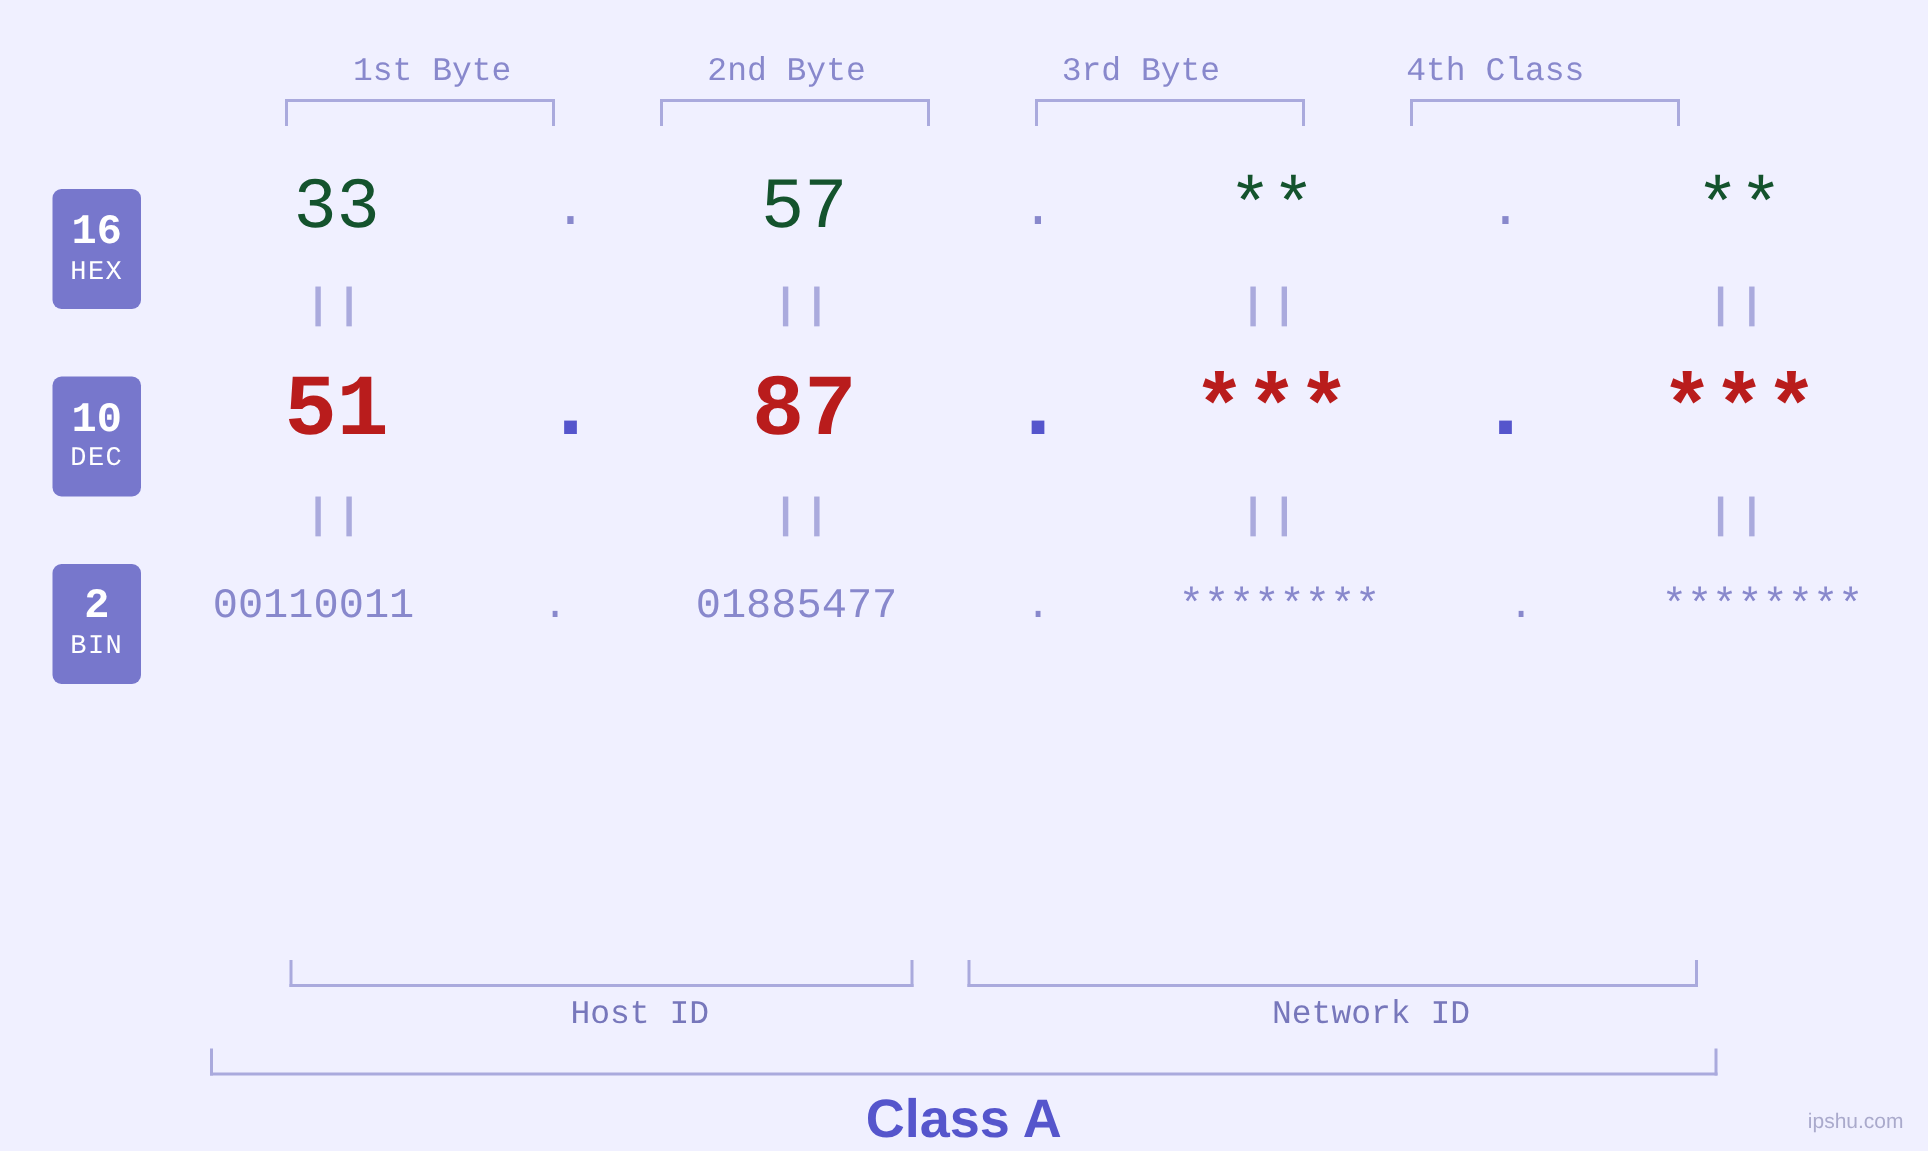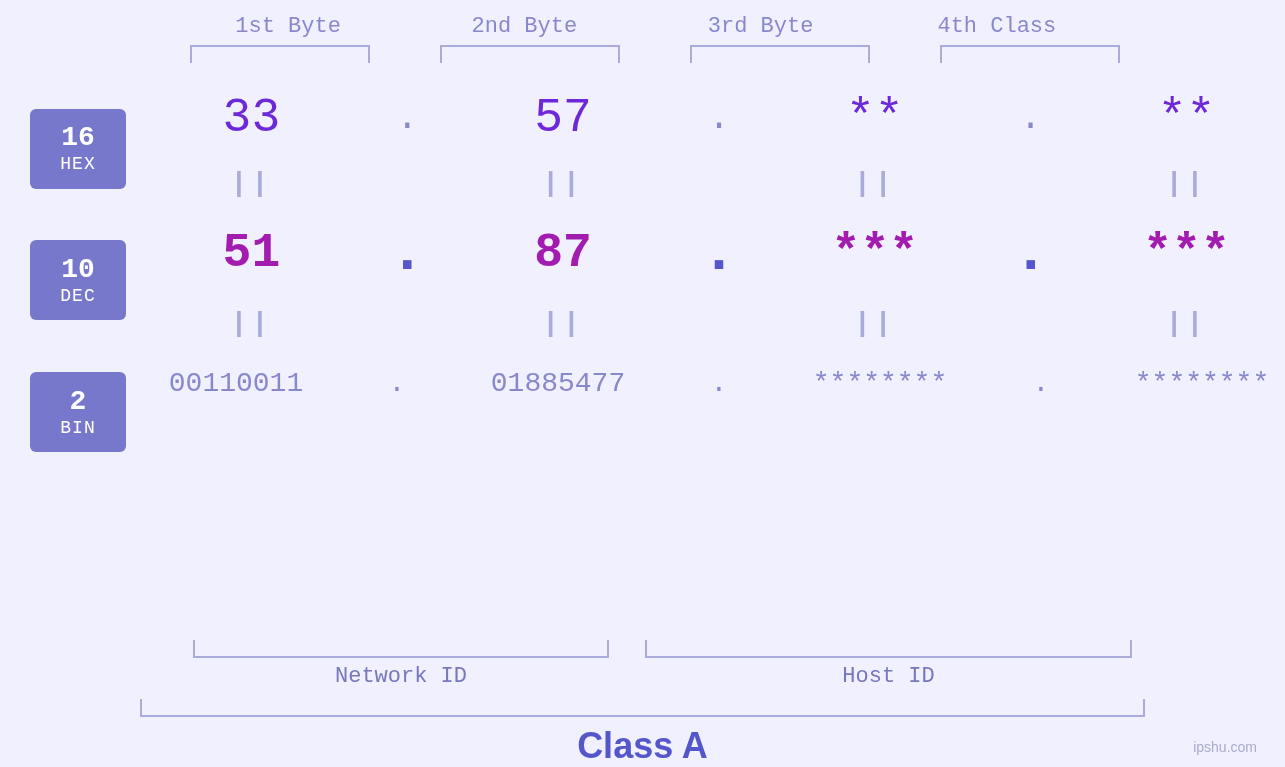--- a/index.html
+++ b/index.html
@@ -19,21 +19,21 @@
       display: flex;
       flex-direction: column;
       align-items: center;
     }
 
     
     .header-row {
       display: flex;
       width: 100%;
       padding: 0 140px;
-      margin-top: 14px;
+      margin-top: 35px;
       justify-content: space-around;
     }
 
     .byte-label {
       color: #8888cc;
       font-size: 22px;
       font-family: 'Courier New', Courier, monospace;
       width: 220px;
       text-align: center;
     }
@@ -54,21 +54,21 @@
       flex-direction: column;
       justify-content: space-around;
       align-items: center;
       padding: 10px 0 160px 30px;
     }
 
     .badge {
       background: #7777cc;
       color: white;
       border-radius: 6px;
-      width: 96px;
+      width: 59px;
       height: 80px;
       display: flex;
       flex-direction: column;
       align-items: center;
       justify-content: center;
     }
 
     .badge-num {
       font-size: 28px;
       font-weight: bold;
@@ -131,27 +131,27 @@
     .cell-dot {
       width: 30px;
       text-align: center;
       display: flex;
       align-items: center;
       justify-content: center;
     }
 
     
     .hex-value {
-      color: #6d28d9;
+      color: #14532d;
       font-size: 48px;
     }
 
     .dec-value {
-      color: #a21caf;
-      font-size: 48px;
+      color: #b91c1c;
+      font-size: 58px;
       font-weight: bold;
     }
 
     .bin-value {
       color: #8888cc;
       font-size: 28px;
     }
 
     .dot-hex {
       color: #8888cc;
@@ -180,21 +180,21 @@
       color: #5555cc;
       font-size: 36px;
       font-family: Liberation Sans, sans-serif;
       font-weight: bold;
     }
 
     
     .watermark {
       position: absolute;
       bottom: 12px;
-      right: 28px;
+      right: 16px;
       color: #aaaacc;
       font-size: 14px;
       font-family: Arial, sans-serif;
     }
 
     
     .top-brackets-wrap {
       display: flex;
       width: 100%;
       padding: 0 140px;
@@ -384,22 +384,22 @@
       <div style="width:90%; height:18px; border-bottom:2px solid #aaaadd; border-left:2px solid #aaaadd; border-right:2px solid #aaaadd;"></div>
     </div>
 
     <div style="display:flex; flex-direction:column; align-items:center; flex:1;">
       <div style="width:95%; height:18px; border-bottom:2px solid #aaaadd; border-left:2px solid #aaaadd; border-right:2px solid #aaaadd;"></div>
     </div>
   </div>
 
   <div style="display:flex; width:100%; padding:0 140px; margin-top:6px;">
     <div style="width:30px;"></div>
+    <div style="flex:1; text-align:center; color:#7777bb; font-size:22px; font-family:'Courier New',Courier,monospace;">Host ID</div>
     <div style="width:462px; text-align:center; color:#7777bb; font-size:22px; font-family:'Courier New',Courier,monospace;">Network ID</div>
-    <div style="flex:1; text-align:center; color:#7777bb; font-size:22px; font-family:'Courier New',Courier,monospace;">Host ID</div>
   </div>
 
   <div style="width:100%; padding:0 140px; margin-top:10px;">
     <div style="width:100%; height:18px; border-bottom:2px solid #aaaadd; border-left:2px solid #aaaadd; border-right:2px solid #aaaadd;"></div>
   </div>
 
   <div style="width:100%; text-align:center; margin-top:8px;">
     <span class="class-label">Class A</span>
   </div>
 

